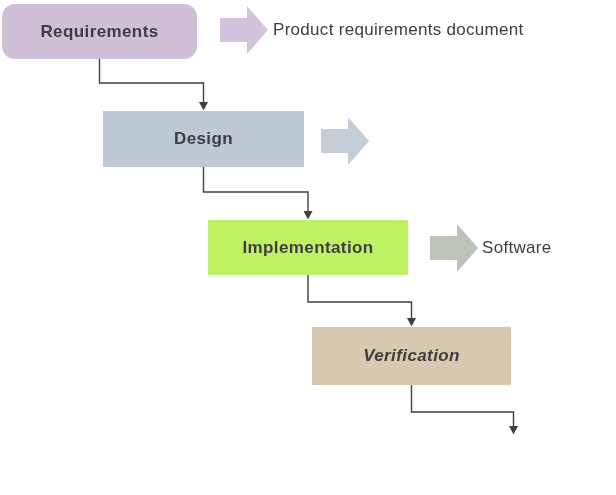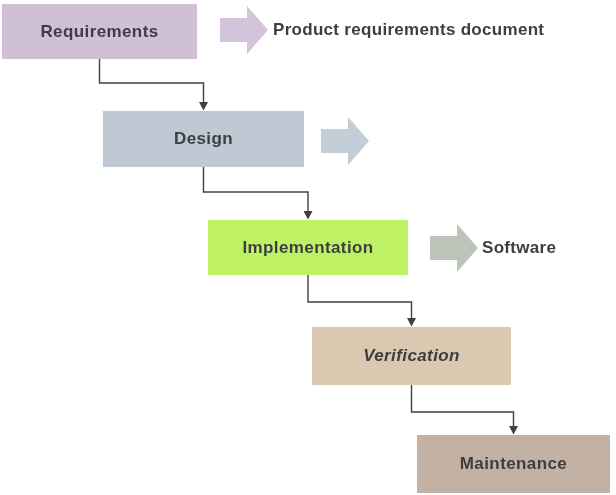--- a/index.html
+++ b/index.html
@@ -20,21 +20,21 @@
   .s1{left:103px;top:111px; width:201px;height:56px;}
   .s2{left:208px;top:220px; width:200px;height:55px;}
   .s3{left:312px;top:327px; width:199px;height:58px;font-style:italic;}
   .s4{left:417px;top:435px; width:193px;height:58px;}
   .out-arrow{position:absolute;width:48px;height:52px;}
   .a0{left:220px;top:4px;}
   .a1{left:321px;top:115px;}
   .a2{left:430px;top:222px;}
   .out-label{
     position:absolute;height:24px;line-height:24px;
-    font-weight:bold;font-size:17px;letter-spacing:.3px;color:#3d3d42;
+    font-weight:normal;font-size:17px;letter-spacing:.3px;color:#3d3d42;
     white-space:nowrap;
   }
   .l0{left:273px;top:18px;}
   .l1{left:377px;top:129px;}
   .l2{left:482px;top:236px;}
   .connectors{position:absolute;left:0;top:0;width:616px;height:495px;}
   .connectors polyline{fill:none;stroke:#404040;stroke-width:1.4;}
 </style>
 </head>
 <body>
@@ -46,34 +46,31 @@
       <marker id="ah" markerWidth="9" markerHeight="9" refX="1" refY="4.5" orient="auto" markerUnits="userSpaceOnUse">
         <path d="M0,0 L8.5,4.5 L0,9 z" fill="#404040"></path>
       </marker>
     </defs>
     <polyline points="99.5,59 99.5,83 203.5,83 203.5,103" marker-end="url(#ah)"></polyline>
     <polyline points="203.5,167 203.5,192 308,192 308,212" marker-end="url(#ah)"></polyline>
     <polyline points="308,275 308,302 411.5,302 411.5,319" marker-end="url(#ah)"></polyline>
     <polyline points="411.5,385 411.5,412 513.5,412 513.5,427" marker-end="url(#ah)"></polyline>
   </svg>
 
-  <div class="stage s0" style="background-color: rgb(207, 192, 214);">
+  <div class="stage s0" style="background-color: rgb(207, 192, 214); border-radius: 13px;">
     <span>Requirements</span>
   </div>
   <div class="stage s1" style="background-color: rgb(190, 201, 211);">
     <span>Design</span>
   </div>
   <div class="stage s2" style="background-color: #bef264;">
     <span>Implementation</span>
   </div>
   <div class="stage s3" style="background-color: rgb(217, 201, 176);">
     <span>Verification</span>
-  </div>
-  <div class="stage s4" style="background-color: rgb(195, 178, 164);">
-    <span>Maintenance</span>
   </div>
 
   <svg class="out-arrow a0" viewBox="0 0 48 52">
     <polygon points="0,14 27,14 27,2 48,26 27,50 27,38 0,38" fill="#d3c4db"></polygon>
   </svg>
   <svg class="out-arrow a1" viewBox="0 0 48 52">
     <polygon points="0,14 27,14 27,2 48,26 27,50 27,38 0,38" fill="#c3ced9"></polygon>
   </svg>
   <svg class="out-arrow a2" viewBox="0 0 48 52">
     <polygon points="0,14 27,14 27,2 48,26 27,50 27,38 0,38" fill="#bcc4ba"></polygon>

